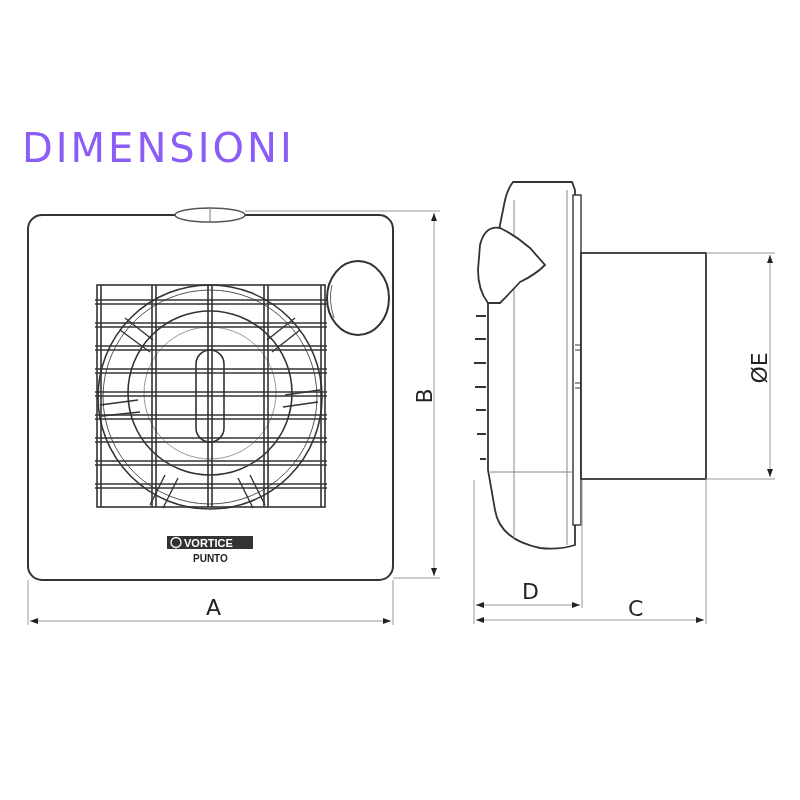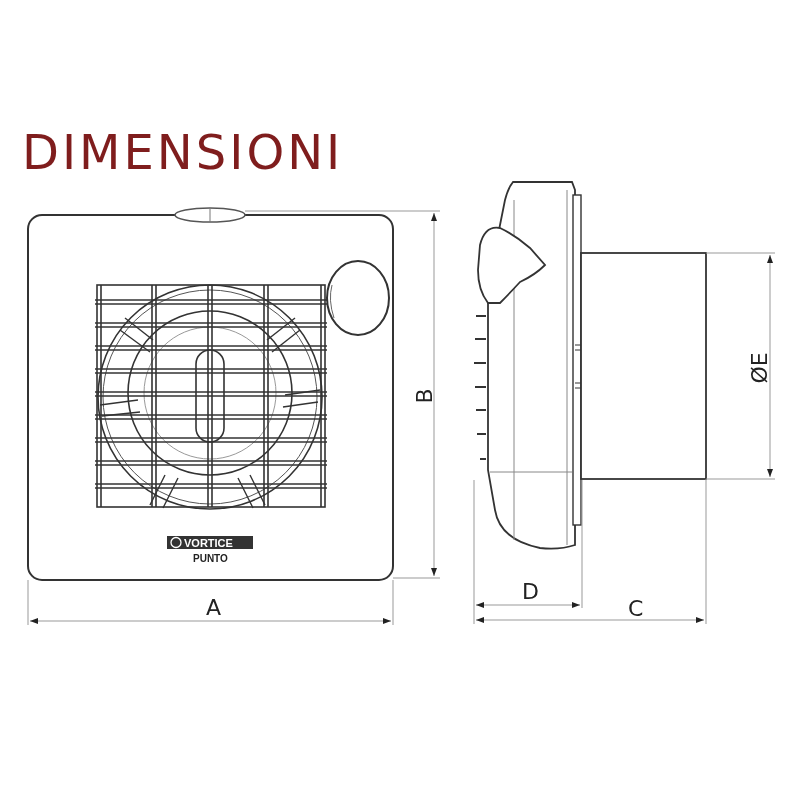--- a/index.html
+++ b/index.html
@@ -1,20 +1,20 @@
 <!DOCTYPE html>
 <html><head>
 <meta charset="utf-8">
 <style>
   html, body { margin: 0; padding: 0; background: #ffffff; }
   body { width: 800px; height: 800px; position: relative; overflow: hidden; font-family: "Liberation Sans", sans-serif; }
   .title {
     position: absolute; left: 22px; top: 128px;
-    font-family: "DejaVu Sans", sans-serif; font-size: 48px; letter-spacing: 3px;
-    color: #7f1d1d; font-weight: normal; line-height: 1;
+    font-family: "DejaVu Sans", sans-serif; font-size: 40px; letter-spacing: 3px;
+    color: #8b5cf6; font-weight: normal; line-height: 1;
   }
   svg.drawing { position: absolute; left: 0; top: 0; }
   .dimlbl { font-family: "DejaVu Sans", sans-serif; font-size: 22px; fill: #222222; }
   .brand { font-family: "Liberation Sans", sans-serif; font-weight: bold; fill: #ffffff; font-size: 11px; }
   .model { font-family: "Liberation Sans", sans-serif; font-weight: bold; fill: #222; font-size: 10px; }
 </style>
 </head>
 <body>
 
 <div class="title">DIMENSIONI</div>

